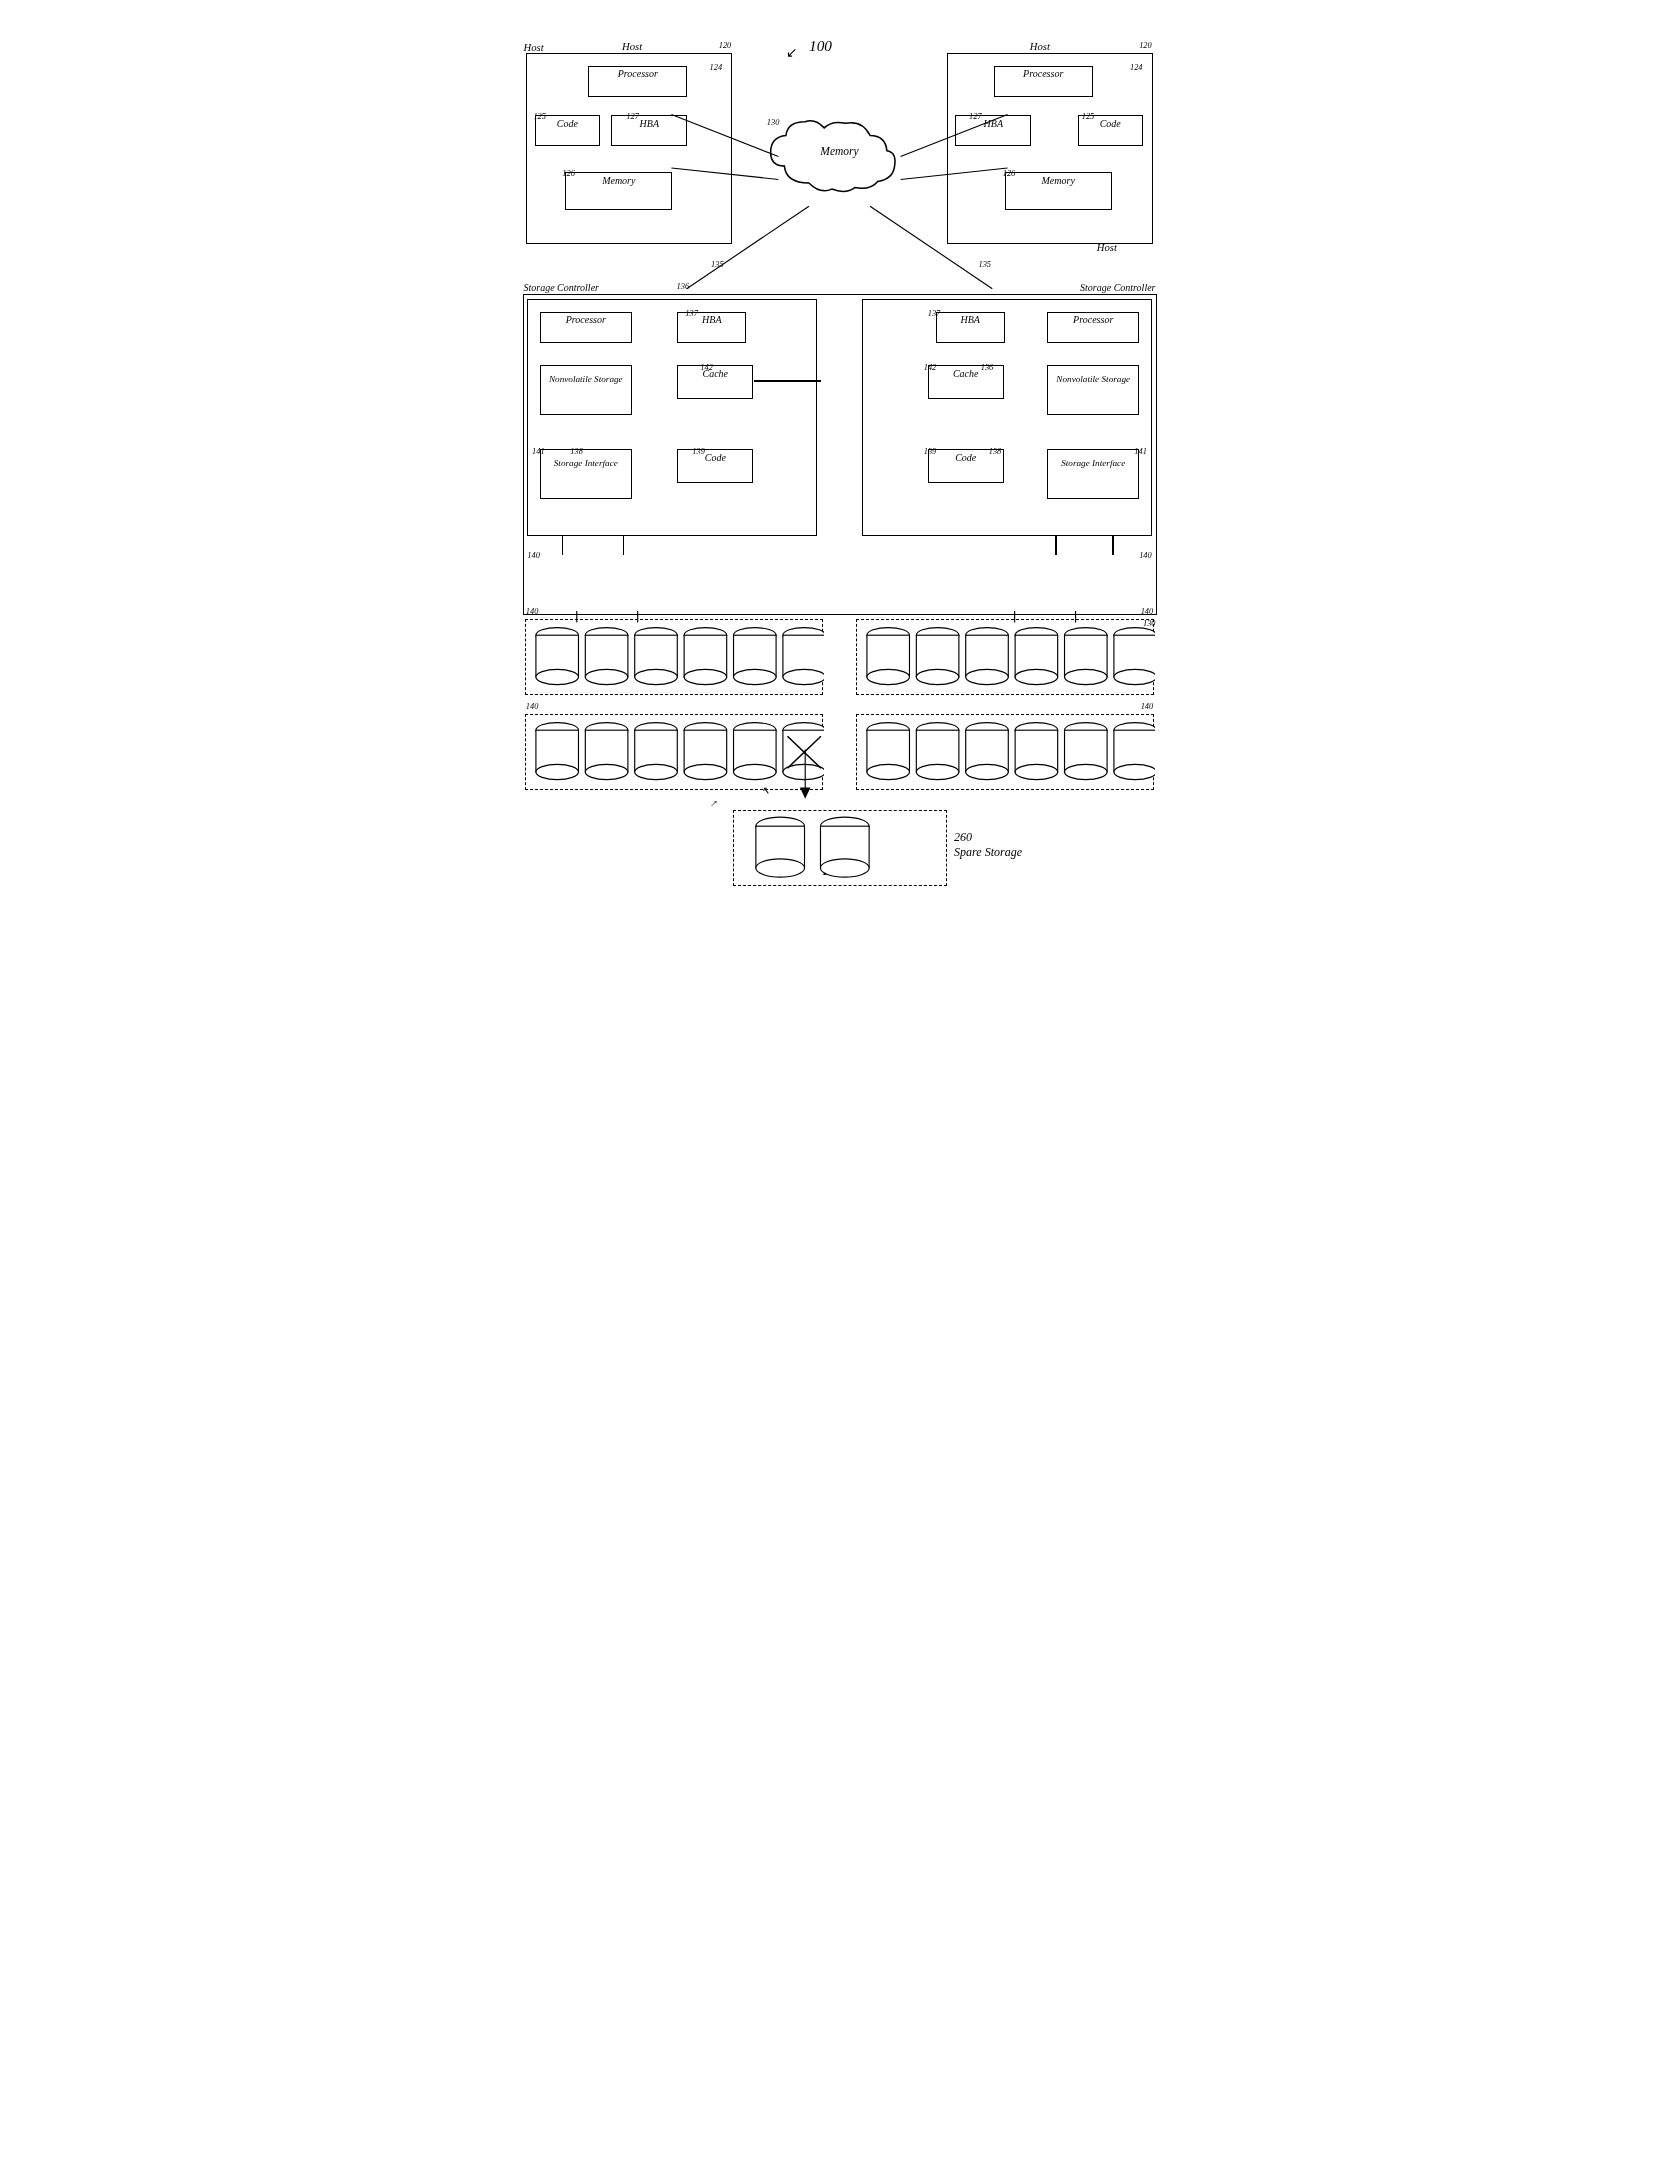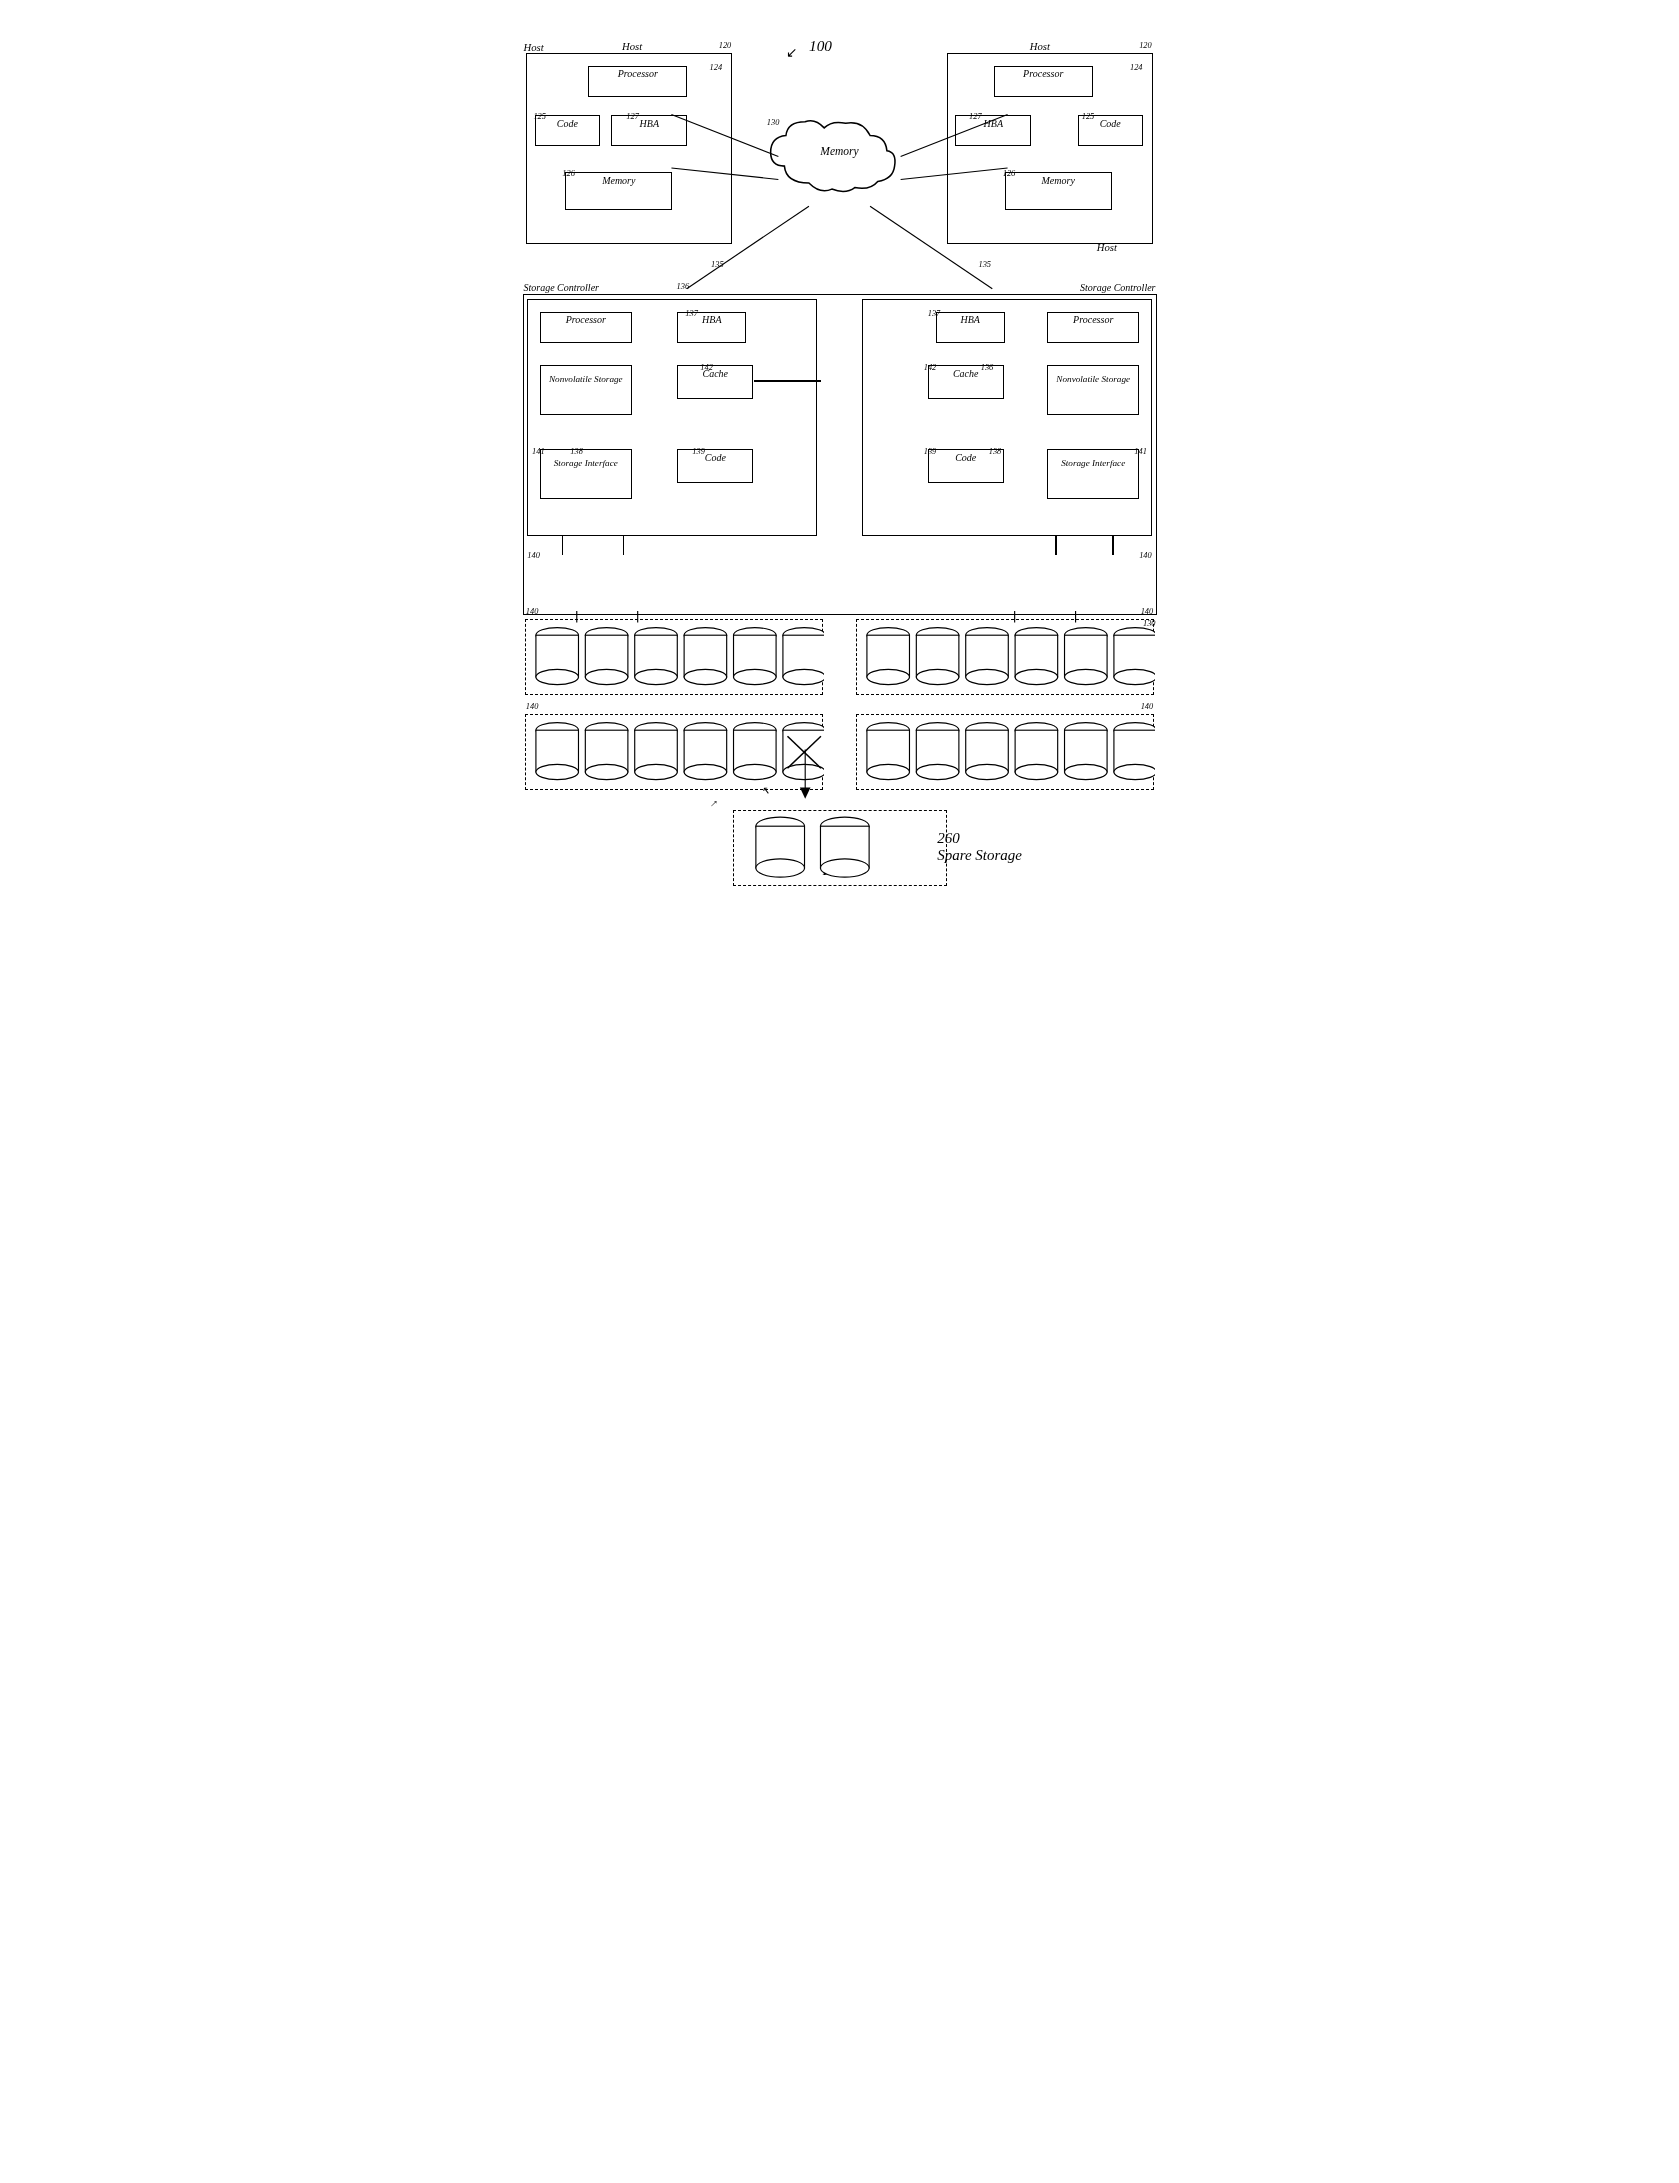--- a/index.html
+++ b/index.html
@@ -382,21 +382,21 @@
         <ellipse cx="35" cy="67" rx="32" ry="12" fill="white" stroke="black" stroke-width="1.5"></ellipse>
       </g>
       <g transform="translate(110,8)">
         <ellipse cx="35" cy="12" rx="32" ry="12" fill="white" stroke="black" stroke-width="1.5"></ellipse>
         <rect x="3" y="12" width="64" height="55" fill="white" stroke="black" stroke-width="1.5"></rect>
         <ellipse cx="35" cy="67" rx="32" ry="12" fill="white" stroke="black" stroke-width="1.5"></ellipse>
       </g>
     </svg>
     
     <div style="position:absolute; top:-15.3px; left:-23px; font-size:12.2px; transform:rotate(45deg);">↑</div>
-    <div style="position:absolute; top:19px; right:-76px; font-style:italic; font-size:15px;">
+    <div style="position:absolute; top:19px; right:-76px; font-style:italic; font-size:12px;">
       <span>260</span>
       <br>
       <span>Spare Storage</span>
     </div>
   </div>
 
   <svg style="position:absolute; top:596px; left:0; width:657px; height:99px; pointer-events:none;" viewBox="0 0 860 130" width="657" height="99">
     <line x1="85" y1="0" x2="85" y2="15" stroke="black" stroke-width="1.5"></line>
     <line x1="165" y1="0" x2="165" y2="15" stroke="black" stroke-width="1.5"></line>
     <line x1="660" y1="0" x2="660" y2="15" stroke="black" stroke-width="1.5"></line>

